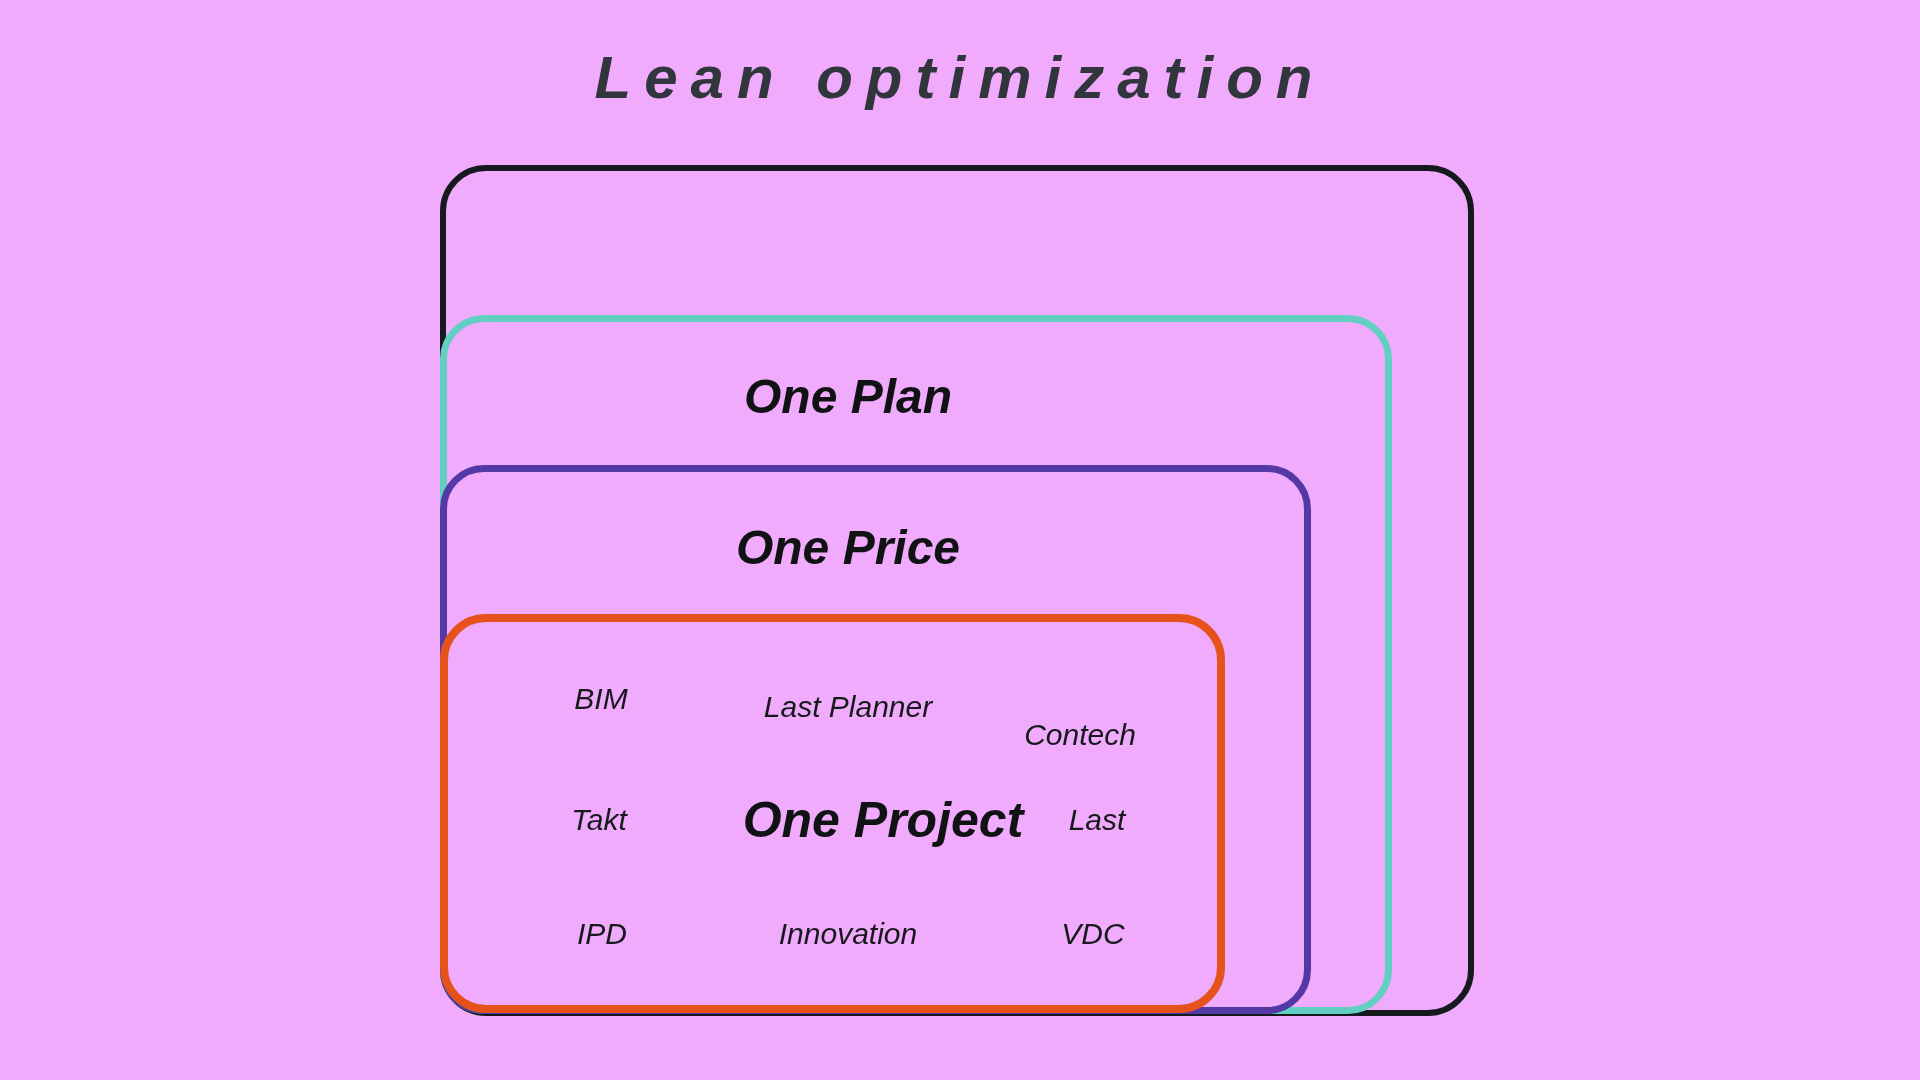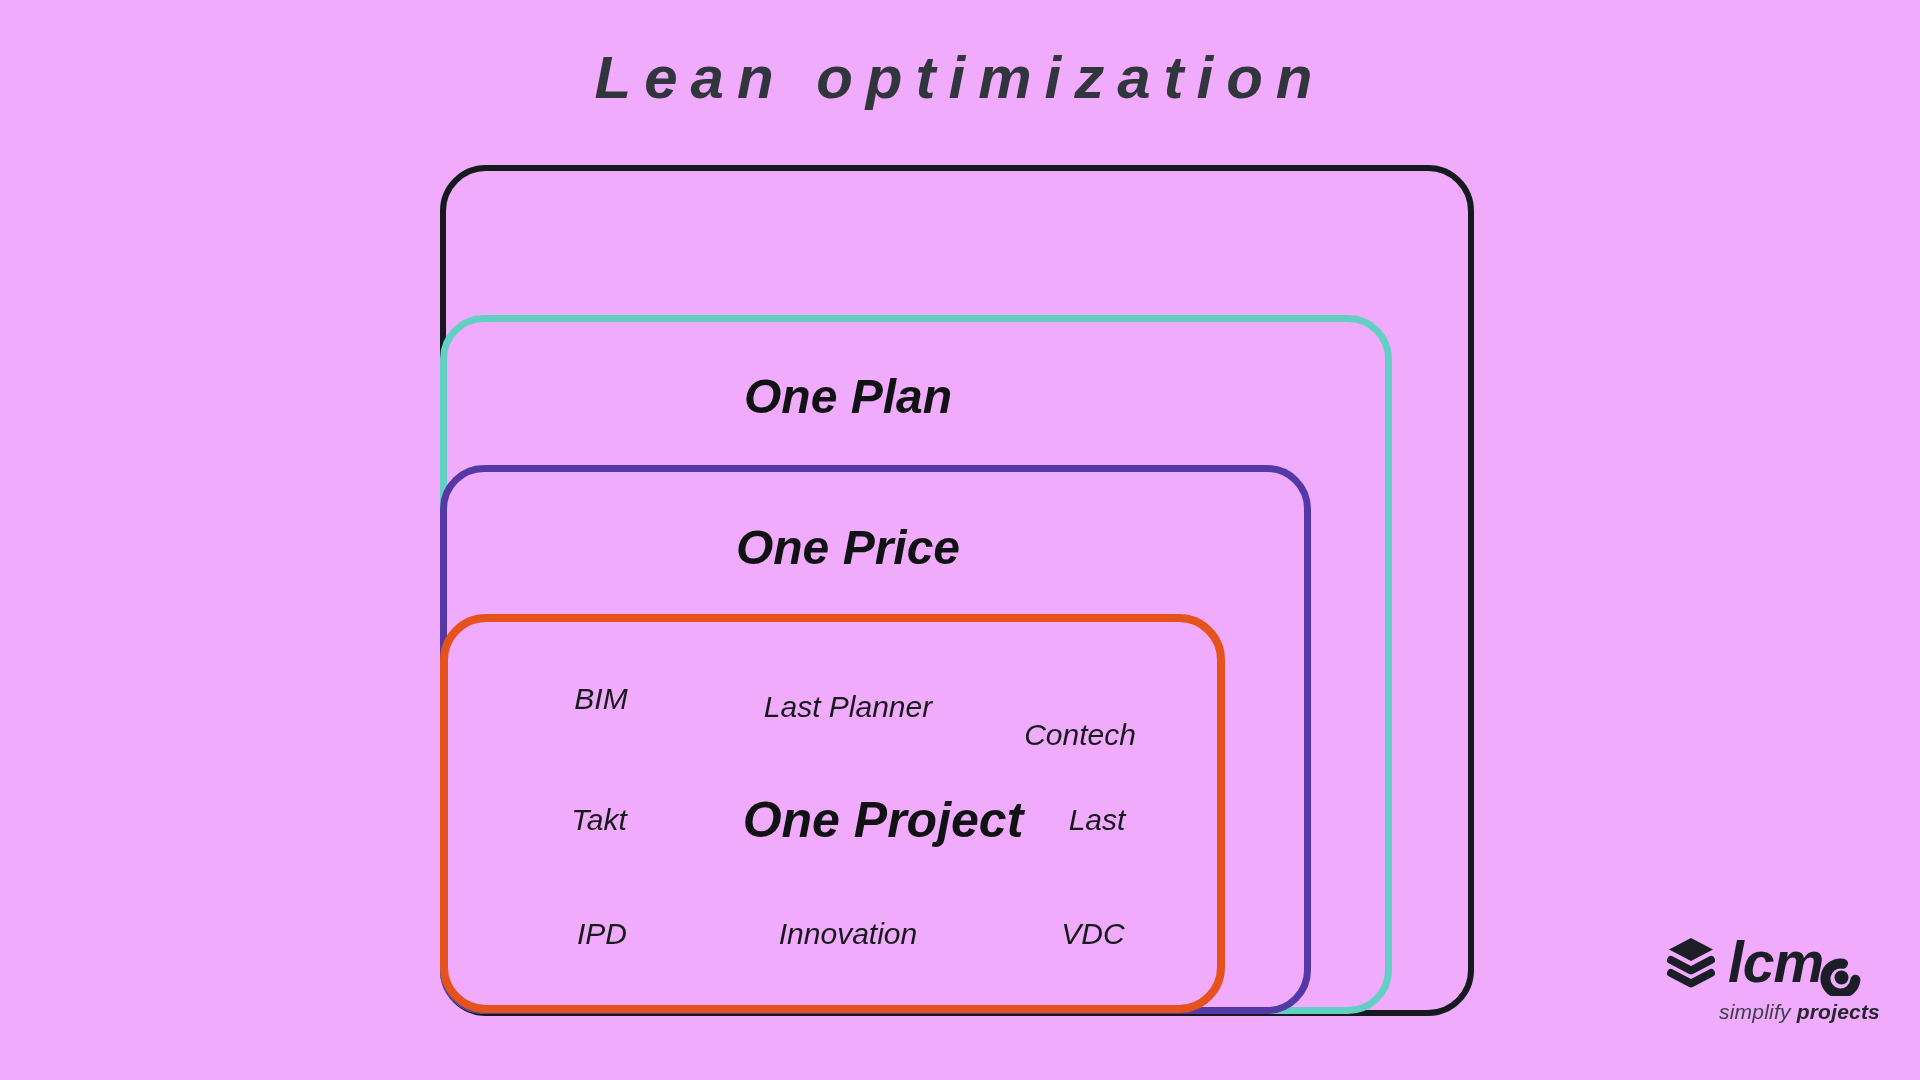--- a/index.html
+++ b/index.html
@@ -61,35 +61,14 @@
 
   <span class="label term t-bim">BIM</span>
   <span class="label term t-lastplanner">Last Planner</span>
   <span class="label term t-contech">Contech</span>
   <span class="label term t-takt">Takt</span>
   <span class="label term t-lean">Last</span>
   <span class="label term t-ipd">IPD</span>
   <span class="label term t-innovation">Innovation</span>
   <span class="label term t-vdc">VDC</span>
 
-  <div class="logo">
-    <svg width="232" height="80" viewBox="0 0 232 80">
-
-      <g fill="#1b1e26" stroke="#1b1e26">
-        <path d="M31 22 L53 33.5 L31 45 L9 33.5 Z" stroke="none"></path>
-        <path d="M11 44 L31 54.5 L51 44" fill="none" stroke-width="8" stroke-linecap="round" stroke-linejoin="round"></path>
-        <path d="M11 57 L31 67.5 L51 57" fill="none" stroke-width="8" stroke-linecap="round" stroke-linejoin="round"></path>
-      </g>
-
-      <text x="68" y="66" font-family="Liberation Sans, sans-serif" font-size="57" font-weight="bold" letter-spacing="-1" fill="#1b1e26">lcm</text>
-
-      <g>
-        <path d="M183 47.7 A15 15 0 1 0 195.4 63.8" fill="none" stroke="#1b1e26" stroke-width="10" stroke-linecap="round"></path>
-        <circle cx="181.5" cy="61.5" r="7" fill="#1b1e26"></circle>
-      </g>
-    </svg>
-    <div class="tagline">
-      <span>simplify</span>
-      <span class="bold">projects</span>
-    </div>
-  </div>
 
 </div>
 
 </body></html>

